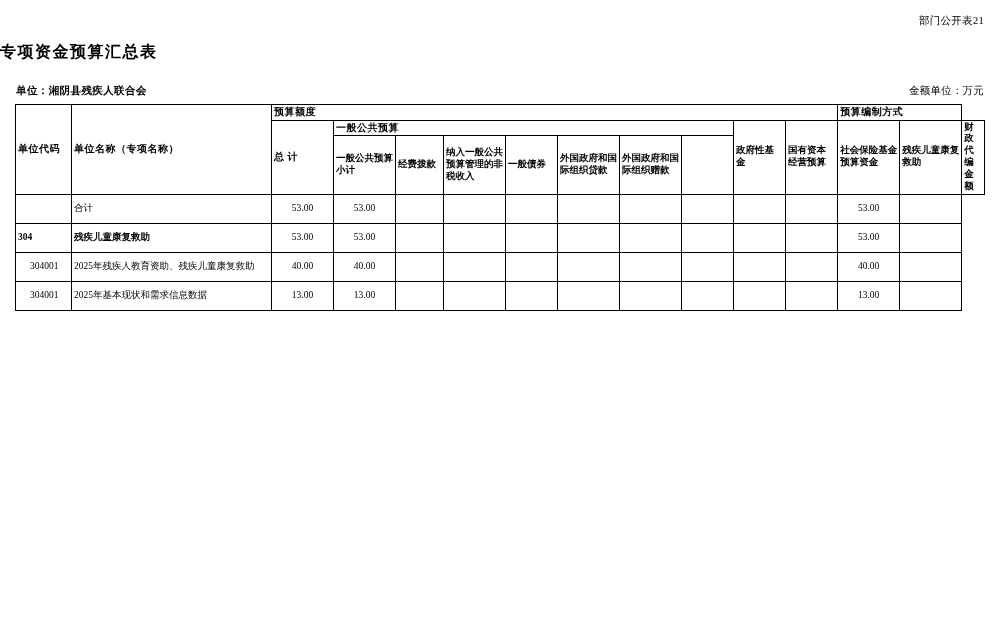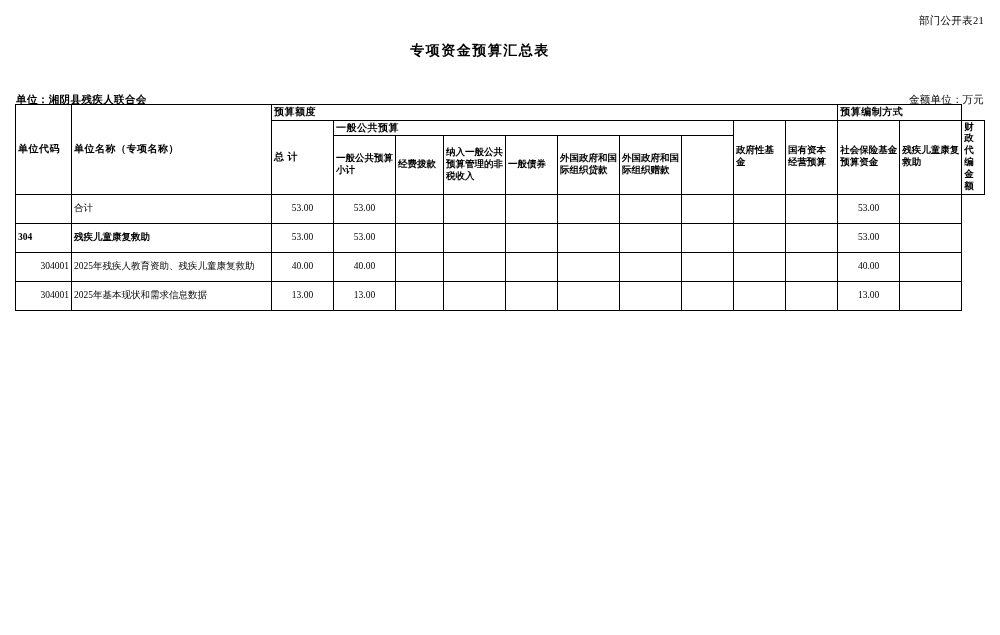--- a/index.html
+++ b/index.html
@@ -26,35 +26,33 @@
     right: 16px;
     font-size: 10.5px;
     letter-spacing: 0.3px;
     margin-left: 40px;
   }
   .doc-title {
     position: absolute;
     top: 42px;
     left: 0;
     width: 960px;
-    text-align: center;
-    font-size: 14px;
+    font-size: 16px;
     font-weight: bold;
     letter-spacing: 1.5px;
   }
   .meta-row {
     position: absolute;
     top: 84px;
     left: 16px;
     width: 968px;
     display: flex;
     justify-content: space-between;
     align-items: baseline;
     font-size: 10.5px;
-    margin-top: 9px;
   }
   .meta-left {
     font-weight: bold;
     letter-spacing: 0.4px;
   }
   .meta-right {
     letter-spacing: 0.2px;
   }
   table.budget {
     position: absolute;
@@ -86,21 +84,20 @@
   }
   .cell-code {
     text-align: left;
     padding-left: 4px;
     font-weight: bold;
     font-size: 9.5px;
   }
   .cell-code.indent {
     padding-left: 14px;
     font-weight: normal;
-    text-align: right;
   }
   .cell-name {
     text-align: left;
     padding-left: 6px;
     font-size: 9.5px;
   }
   .cell-name.center {
     text-align: left;
     padding-left: 2px;
   }

